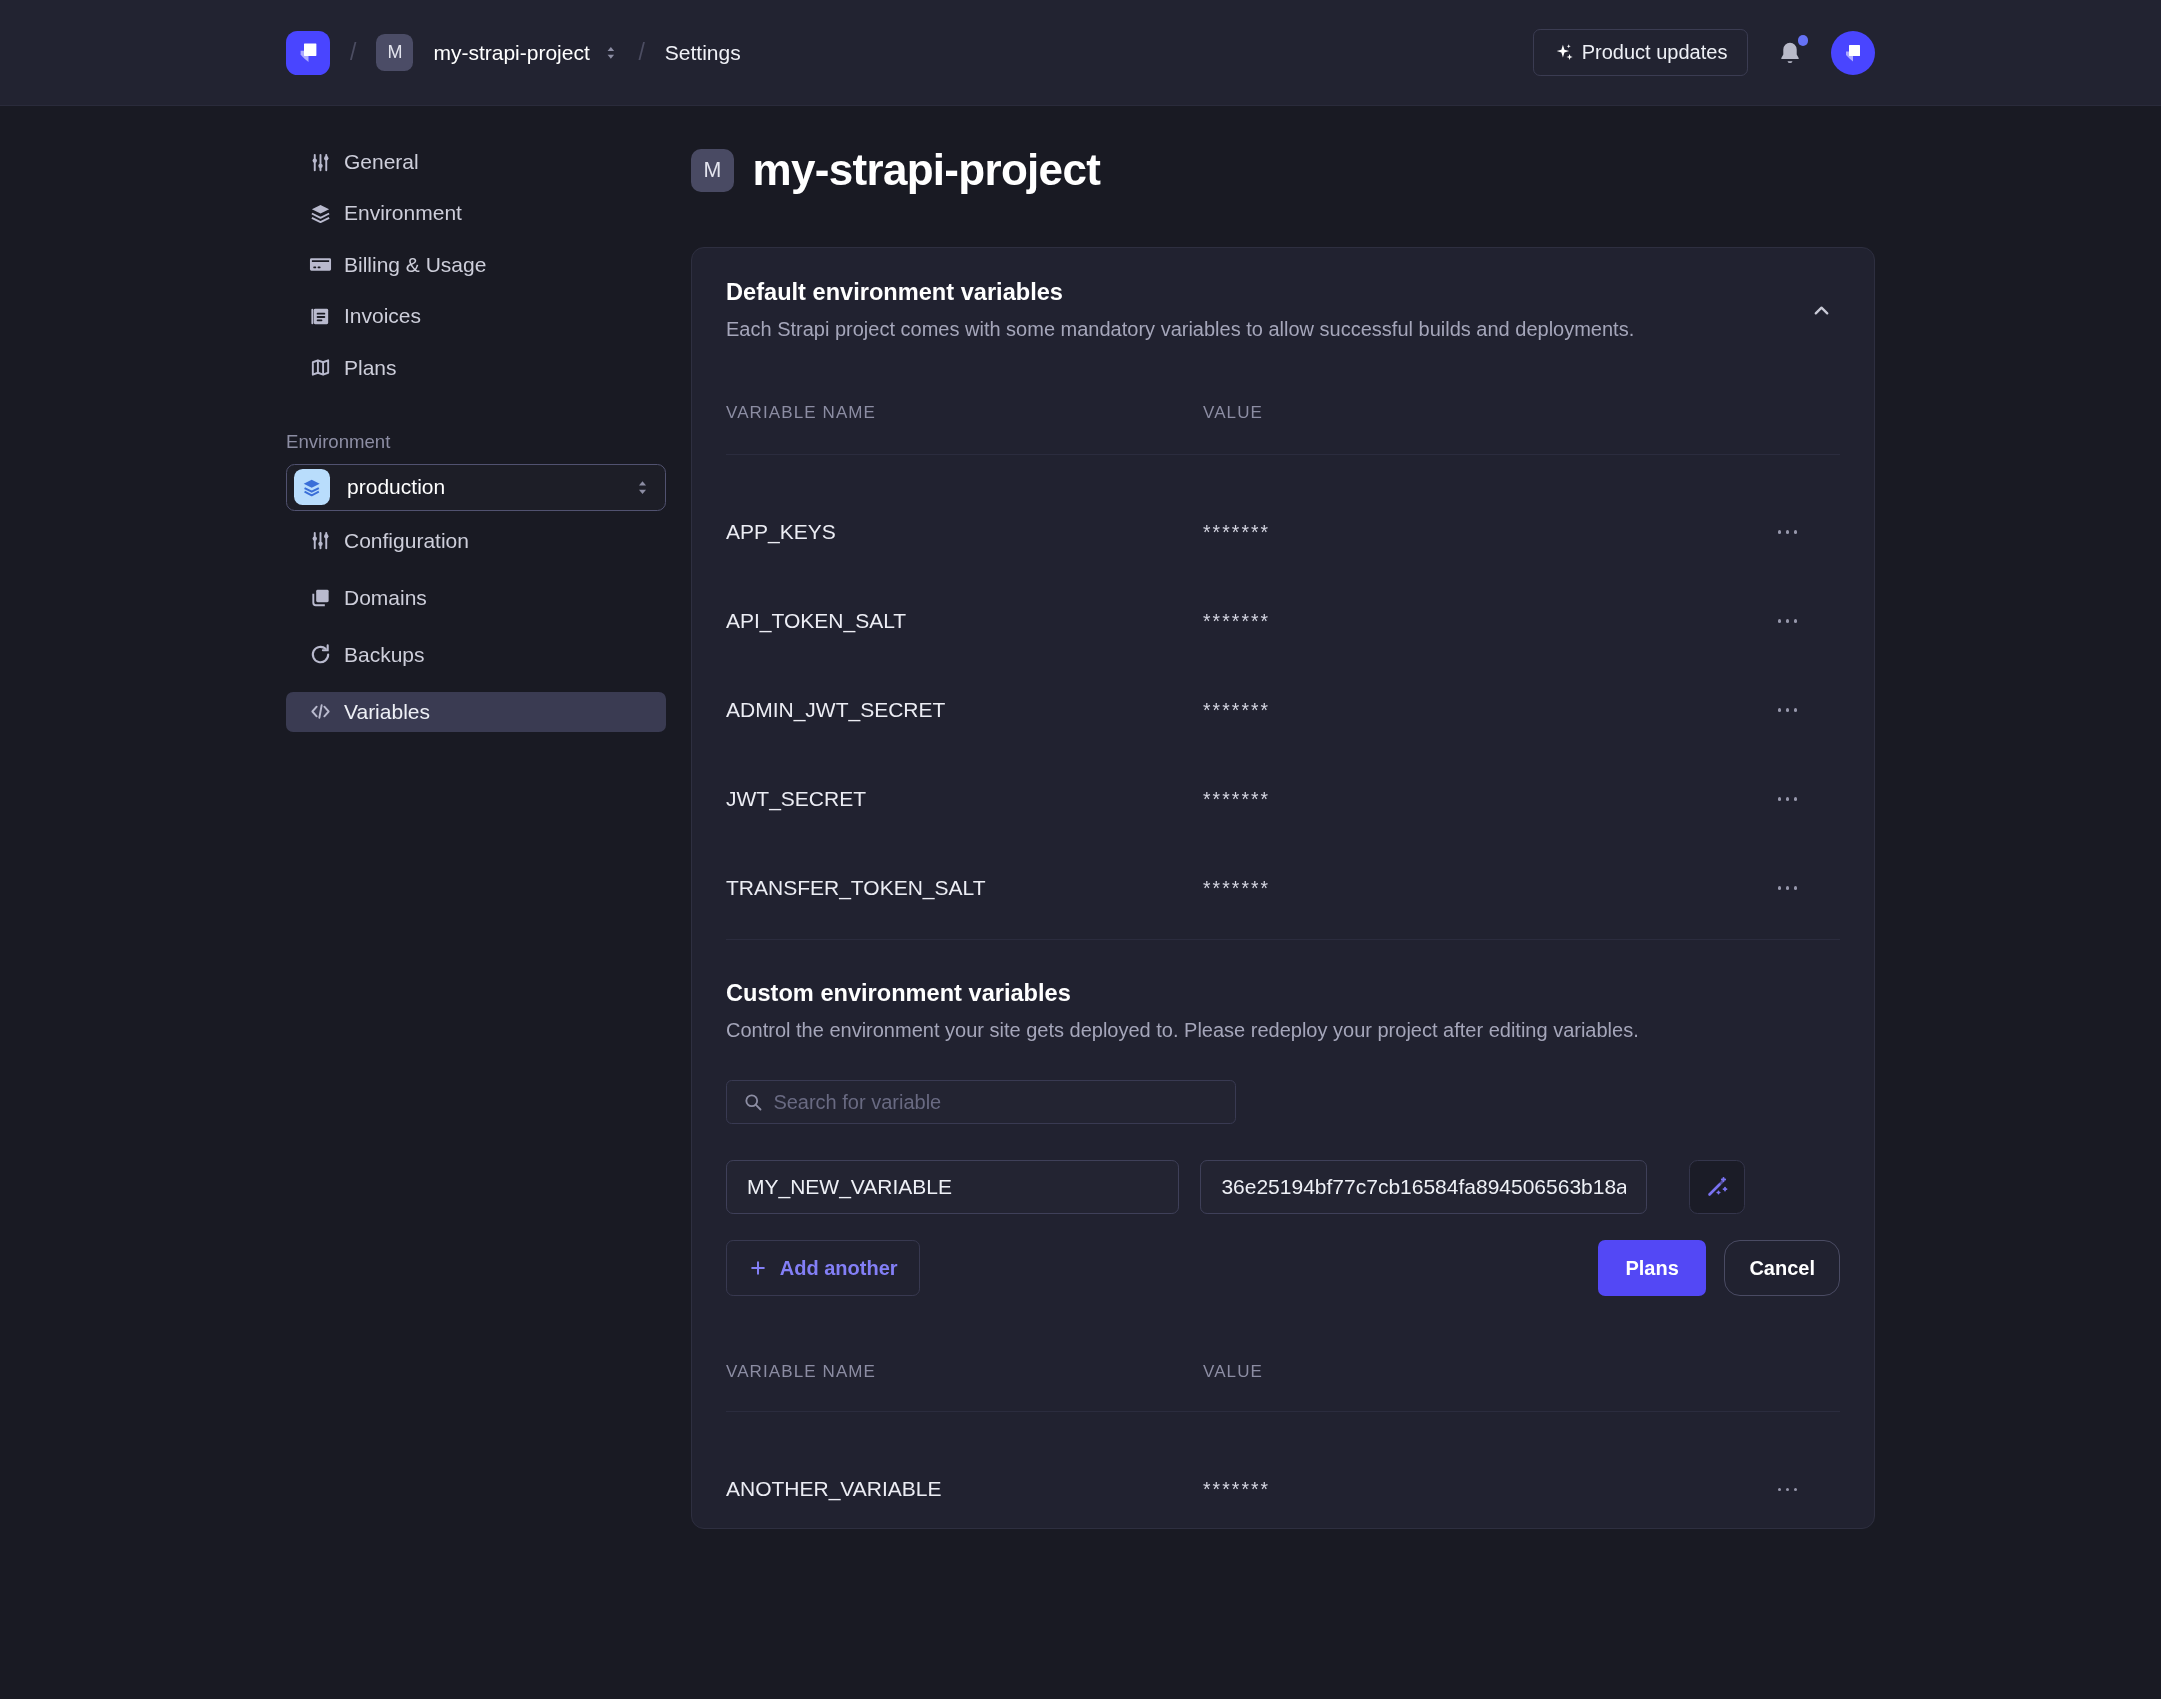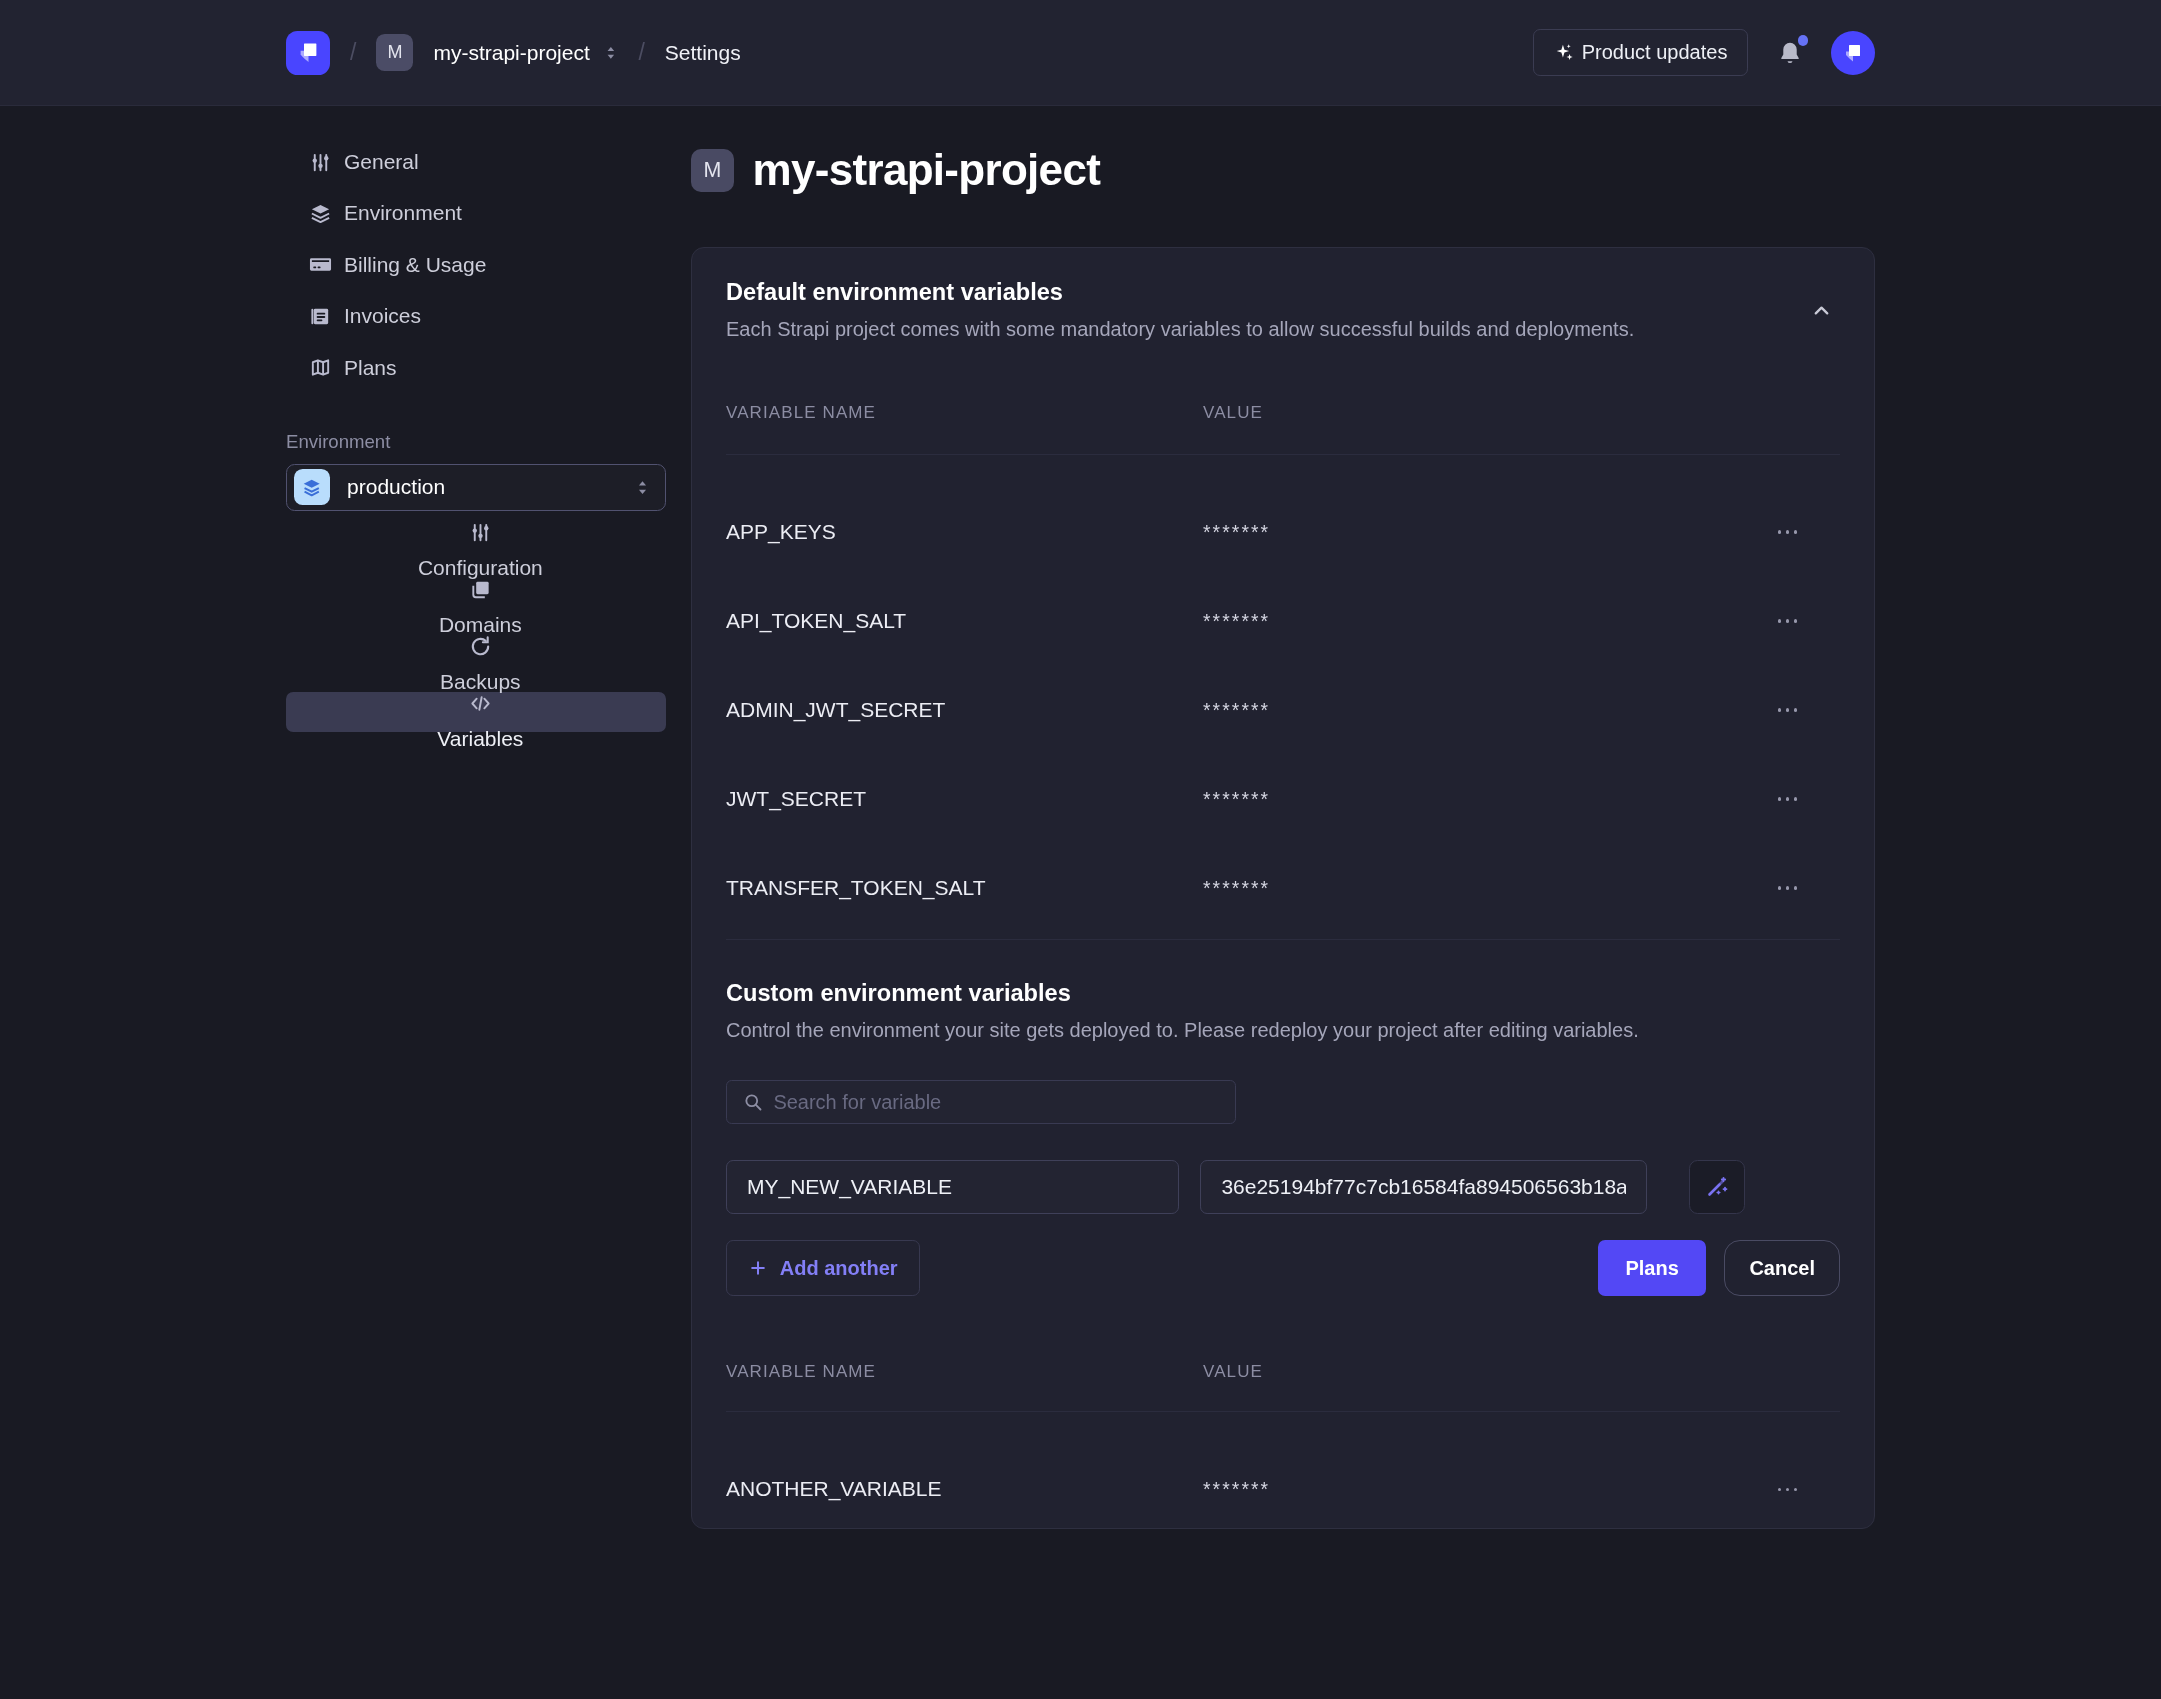--- a/index.html
+++ b/index.html
@@ -76,21 +76,21 @@
   .side-item {
     height: 40px; width: 100%;
     display: flex; align-items: center; gap: 12px;
     padding: 0 14.3px 0 23px;
     background: none; border: none; border-radius: 7.1px;
     color: #cdceda; font-size: 21px; font-weight: 500; font-family: inherit;
     cursor: pointer; margin-bottom: 11.4px; text-align: left;
   }
   .side-item .si { color: #b9bace; flex: none; }
   .side-item.active { background: #3a3b52; color: #eef0f6; }
-  .sub-nav .side-item { margin-bottom: 17px; flex-direction: column; }
+  .sub-nav .side-item { margin-bottom: 17px; }
   .env-label {
     margin-top: 43px; margin-bottom: 11.4px;
     color: #8c8da3; font-size: 18.6px; font-weight: 500;
   }
   .env-select {
     width: 100%; height: 47px;
     display: flex; align-items: center; gap: 17px;
     padding: 0 14.3px 0 7.1px;
     background: rgba(255,255,255,0.02);
     border: 1.4px solid #515270; border-radius: 8.6px;

